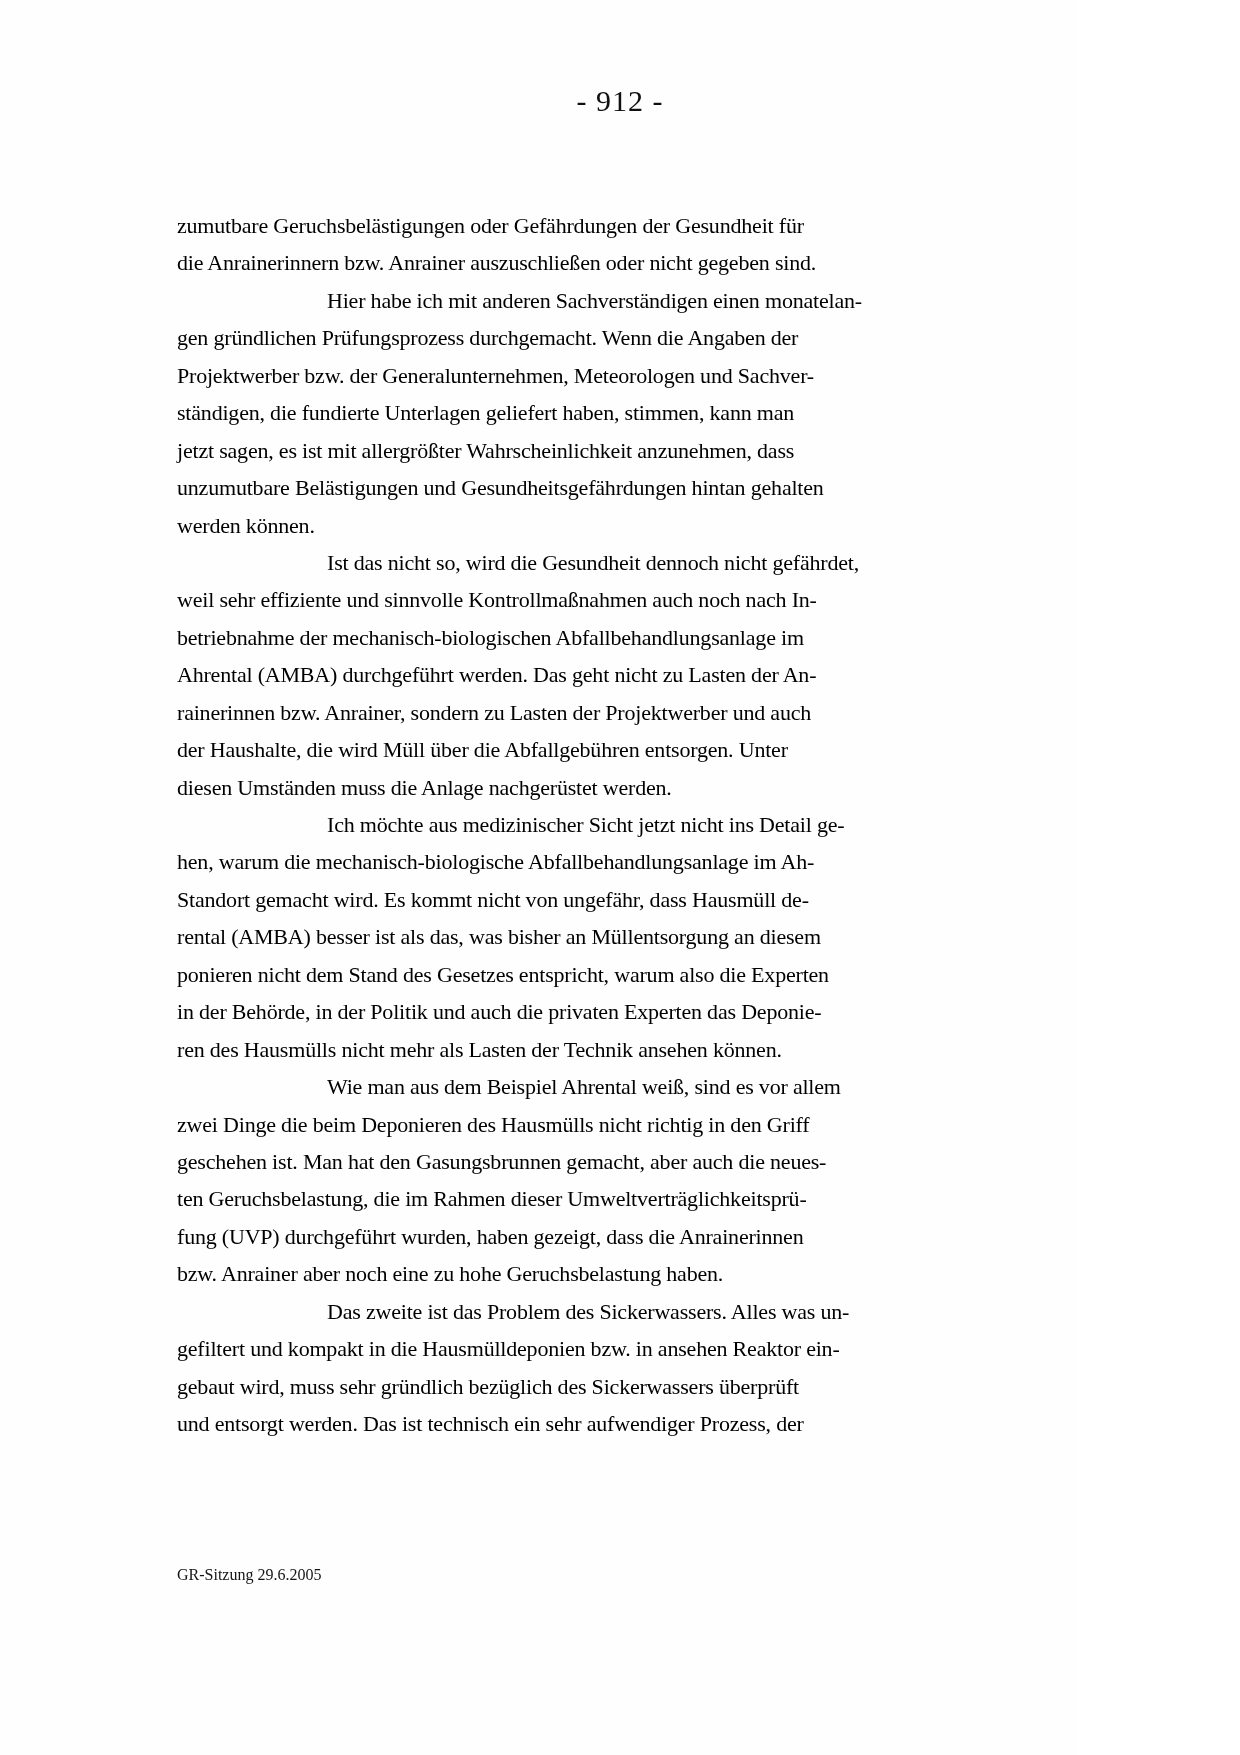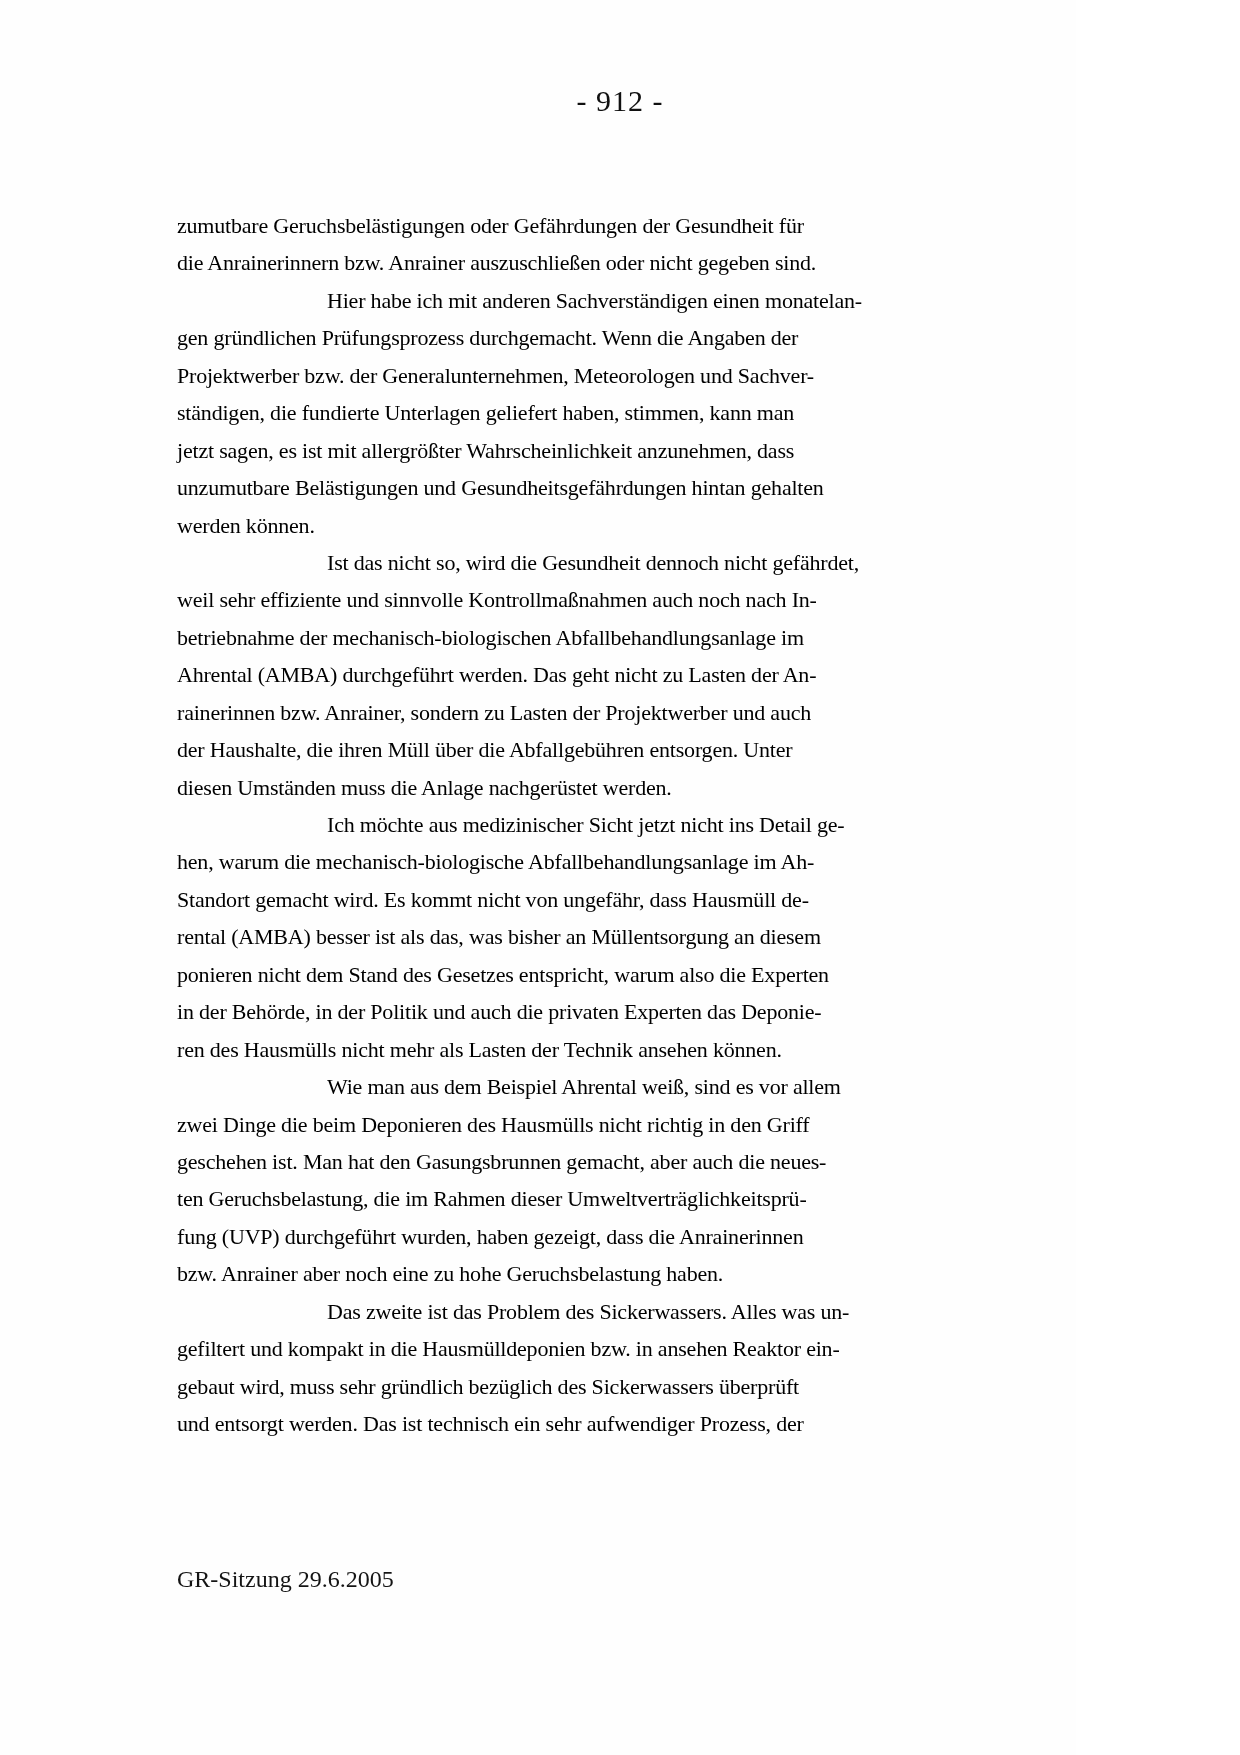--- a/index.html
+++ b/index.html
@@ -40,21 +40,21 @@
     letter-spacing: -0.2px;
     color: #000000;
   }
   .line.indent {
     padding-left: 150px;
   }
   .footer-note {
     position: absolute;
     left: 177px;
     top: 1566px;
-    font-size: 24px;
+    font-size: 16px;
     color: #141414;
   }
 </style>
 </head>
 <body>
 
 <div class="page">
   <div class="page-number">- 912 -</div>
 
   <div class="doc-body">
@@ -65,21 +65,21 @@
       <div class="line">Projektwerber bzw. der Generalunternehmen, Meteorologen und Sachver-</div>
       <div class="line">ständigen, die fundierte Unterlagen geliefert haben, stimmen, kann man</div>
       <div class="line">jetzt sagen, es ist mit allergrößter Wahrscheinlichkeit anzunehmen, dass</div>
       <div class="line">unzumutbare Belästigungen und Gesundheitsgefährdungen hintan gehalten</div>
       <div class="line">werden können.</div>
       <div class="line indent">Ist das nicht so, wird die Gesundheit dennoch nicht gefährdet,</div>
       <div class="line">weil sehr effiziente und sinnvolle Kontrollmaßnahmen auch noch nach In-</div>
       <div class="line">betriebnahme der mechanisch-biologischen Abfallbehandlungsanlage im</div>
       <div class="line">Ahrental (AMBA) durchgeführt werden. Das geht nicht zu Lasten der An-</div>
       <div class="line">rainerinnen bzw. Anrainer, sondern zu Lasten der Projektwerber und auch</div>
-      <div class="line">der Haushalte, die ihren Müll über die Abfallgebühren entsorgen. Unter</div>
+      <div class="line">der Haushalte, die wird Müll über die Abfallgebühren entsorgen. Unter</div>
       <div class="line">diesen Umständen muss die Anlage nachgerüstet werden.</div>
       <div class="line indent">Ich möchte aus medizinischer Sicht jetzt nicht ins Detail ge-</div>
       <div class="line">hen, warum die mechanisch-biologische Abfallbehandlungsanlage im Ah-</div>
       <div class="line">Standort gemacht wird. Es kommt nicht von ungefähr, dass Hausmüll de-</div>
       <div class="line">rental (AMBA) besser ist als das, was bisher an Müllentsorgung an diesem</div>
       <div class="line">ponieren nicht dem Stand des Gesetzes entspricht, warum also die Experten</div>
       <div class="line">in der Behörde, in der Politik und auch die privaten Experten das Deponie-</div>
       <div class="line">ren des Hausmülls nicht mehr als Lasten der Technik ansehen können.</div>
       <div class="line indent">Wie man aus dem Beispiel Ahrental weiß, sind es vor allem</div>
       <div class="line">zwei Dinge die beim Deponieren des Hausmülls nicht richtig in den Griff</div>

